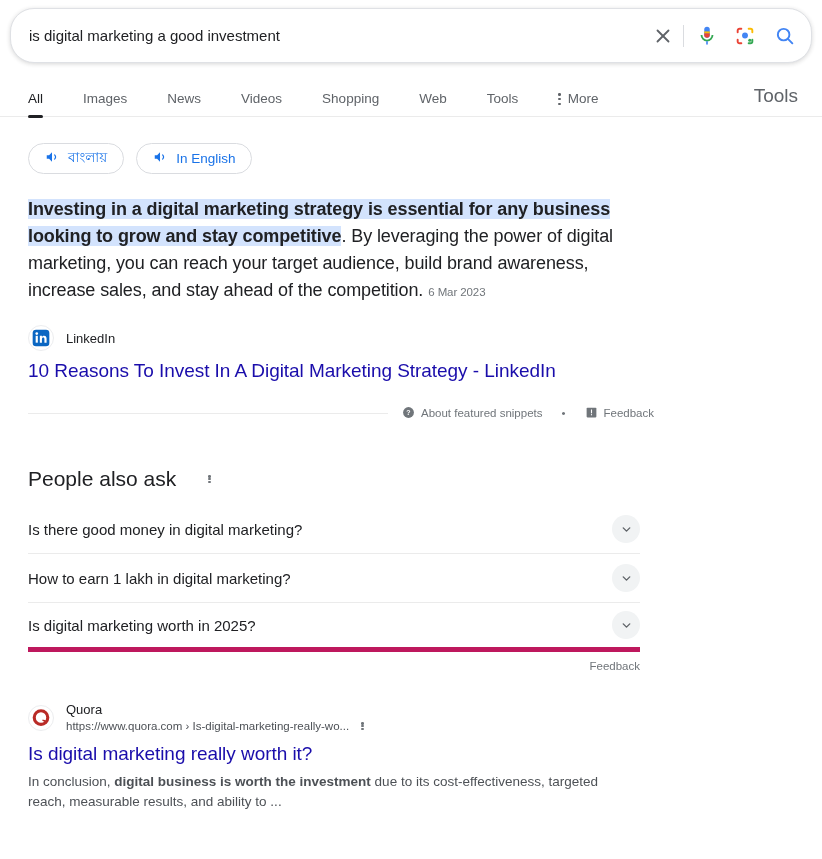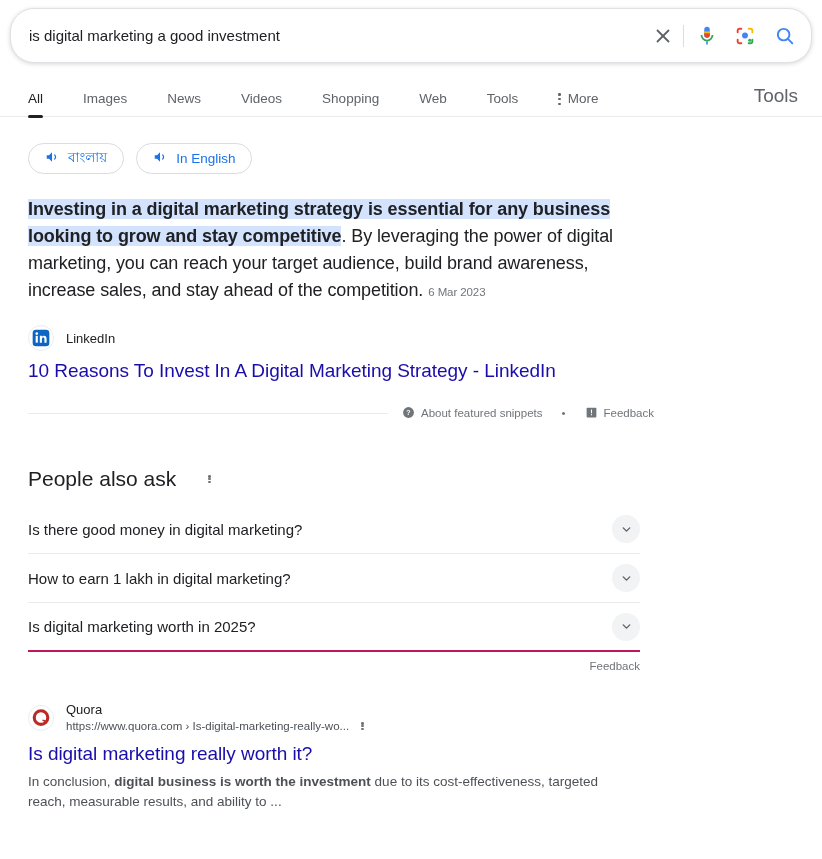--- a/index.html
+++ b/index.html
@@ -186,21 +186,21 @@
   .paa { margin-top: 42px; max-width: 612px; }
   .paa-head { display: flex; align-items: center; gap: 29px; }
   .paa-title { font-size: 21px; color: #202124; line-height: 28px; }
   .paa-list { margin-top: 12px; }
   .paa-item {
     display: flex; align-items: center; justify-content: space-between;
     height: 49px;
     border-bottom: 1px solid #ebebeb;
     cursor: pointer;
   }
-  .paa-item:last-child { border-bottom: 2px solid #be185d; }
+  .paa-item:last-child { border-bottom: 5px solid #be185d; }
   .paa-q {
     font-size: 15px; color: #202124;
     line-height: 21px;
   }
   .chev {
     width: 28px; height: 28px; border-radius: 50%;
     background: #f1f3f4;
     display: flex; align-items: center; justify-content: center;
     flex: 0 0 auto; margin-right: 0;
   }

